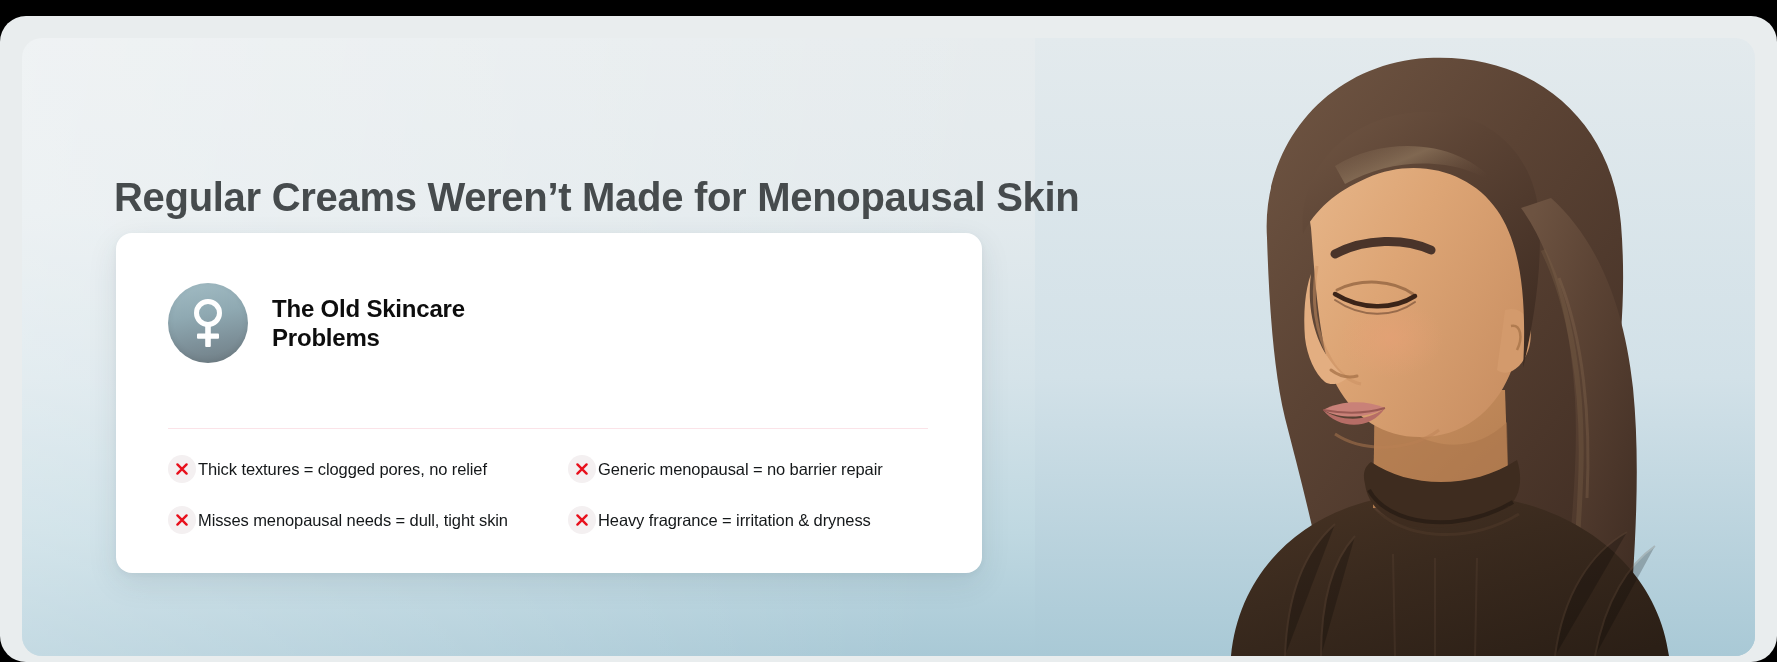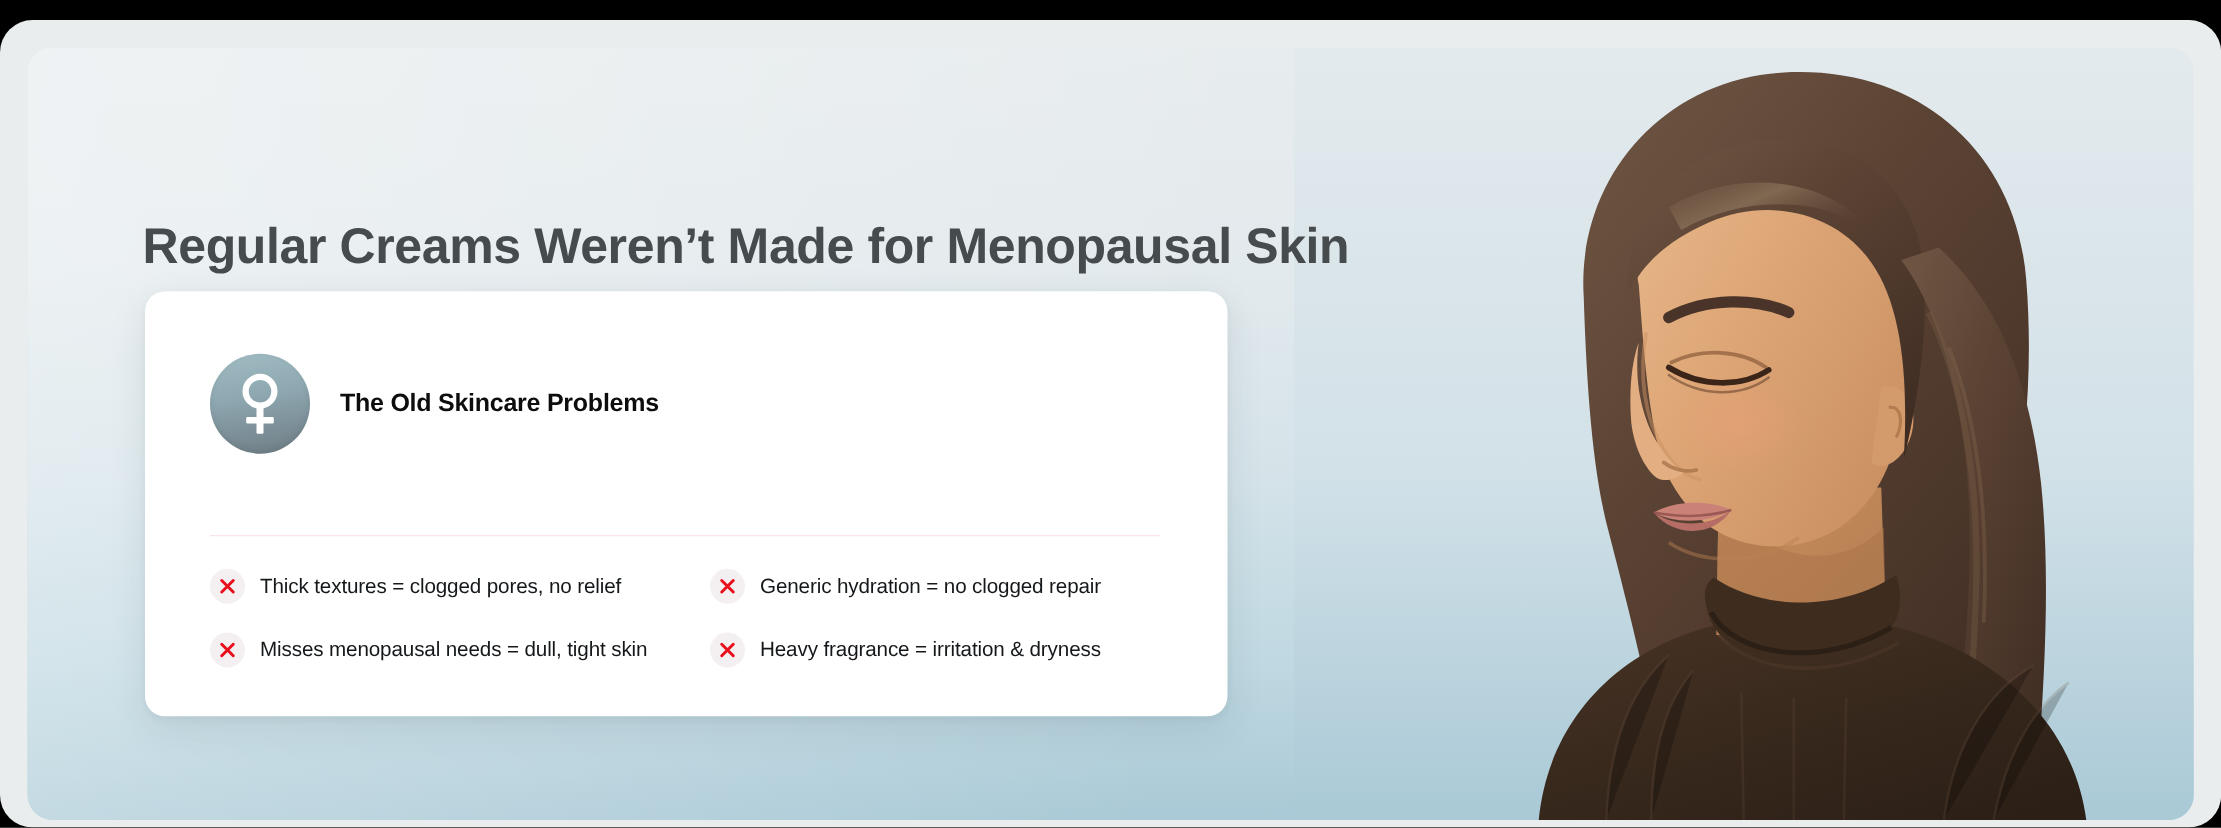--- a/index.html
+++ b/index.html
@@ -102,21 +102,21 @@
     background: linear-gradient(170deg, #a2bcc4 0%, #8fa9b2 40%, #7d9099 72%, #6f7d84 100%);
     display: flex;
     align-items: center;
     justify-content: center;
     flex: 0 0 auto;
     box-shadow: inset 0 -2px 6px rgba(0,0,0,0.08);
   }
   .venus-badge svg { display: block; }
 
   .card-title {
-    font-size: 20px;
+    font-size: 24px;
     font-weight: 700;
     line-height: 1.22;
     color: #0d0d0d;
     letter-spacing: -0.2px;
     max-width: 280px;
   }
 
   .divider {
     position: absolute;
     left: 52px;
@@ -134,21 +134,21 @@
     width: 790px;
     display: grid;
     grid-template-columns: 400px 1fr;
     row-gap: 23px;
     column-gap: 0px;
   }
 
   .bullet {
     display: flex;
     align-items: center;
-    gap: 12px;
+    gap: 2px;
   }
 
   .x-chip {
     width: 28px;
     height: 28px;
     border-radius: 50%;
     background: #f4f0f1;
     display: flex;
     align-items: center;
     justify-content: center;
@@ -321,21 +321,21 @@
             </span>
             <span class="bullet-text">Thick textures = clogged pores, no relief</span>
           </div>
 
           <div class="bullet">
             <span class="x-chip">
               <svg width="14" height="14" viewBox="0 0 14 14" xmlns="http://www.w3.org/2000/svg" aria-hidden="true">
                 <path d="M2.4 2.4 L11.6 11.6 M11.6 2.4 L2.4 11.6" stroke="#e8101c" stroke-width="2.4" stroke-linecap="round"></path>
               </svg>
             </span>
-            <span class="bullet-text">Generic hydration = no clogged repair</span>
+            <span class="bullet-text">Generic menopausal = no barrier repair</span>
           </div>
 
           <div class="bullet">
             <span class="x-chip">
               <svg width="14" height="14" viewBox="0 0 14 14" xmlns="http://www.w3.org/2000/svg" aria-hidden="true">
                 <path d="M2.4 2.4 L11.6 11.6 M11.6 2.4 L2.4 11.6" stroke="#e8101c" stroke-width="2.4" stroke-linecap="round"></path>
               </svg>
             </span>
             <span class="bullet-text">Misses menopausal needs = dull, tight skin</span>
           </div>

